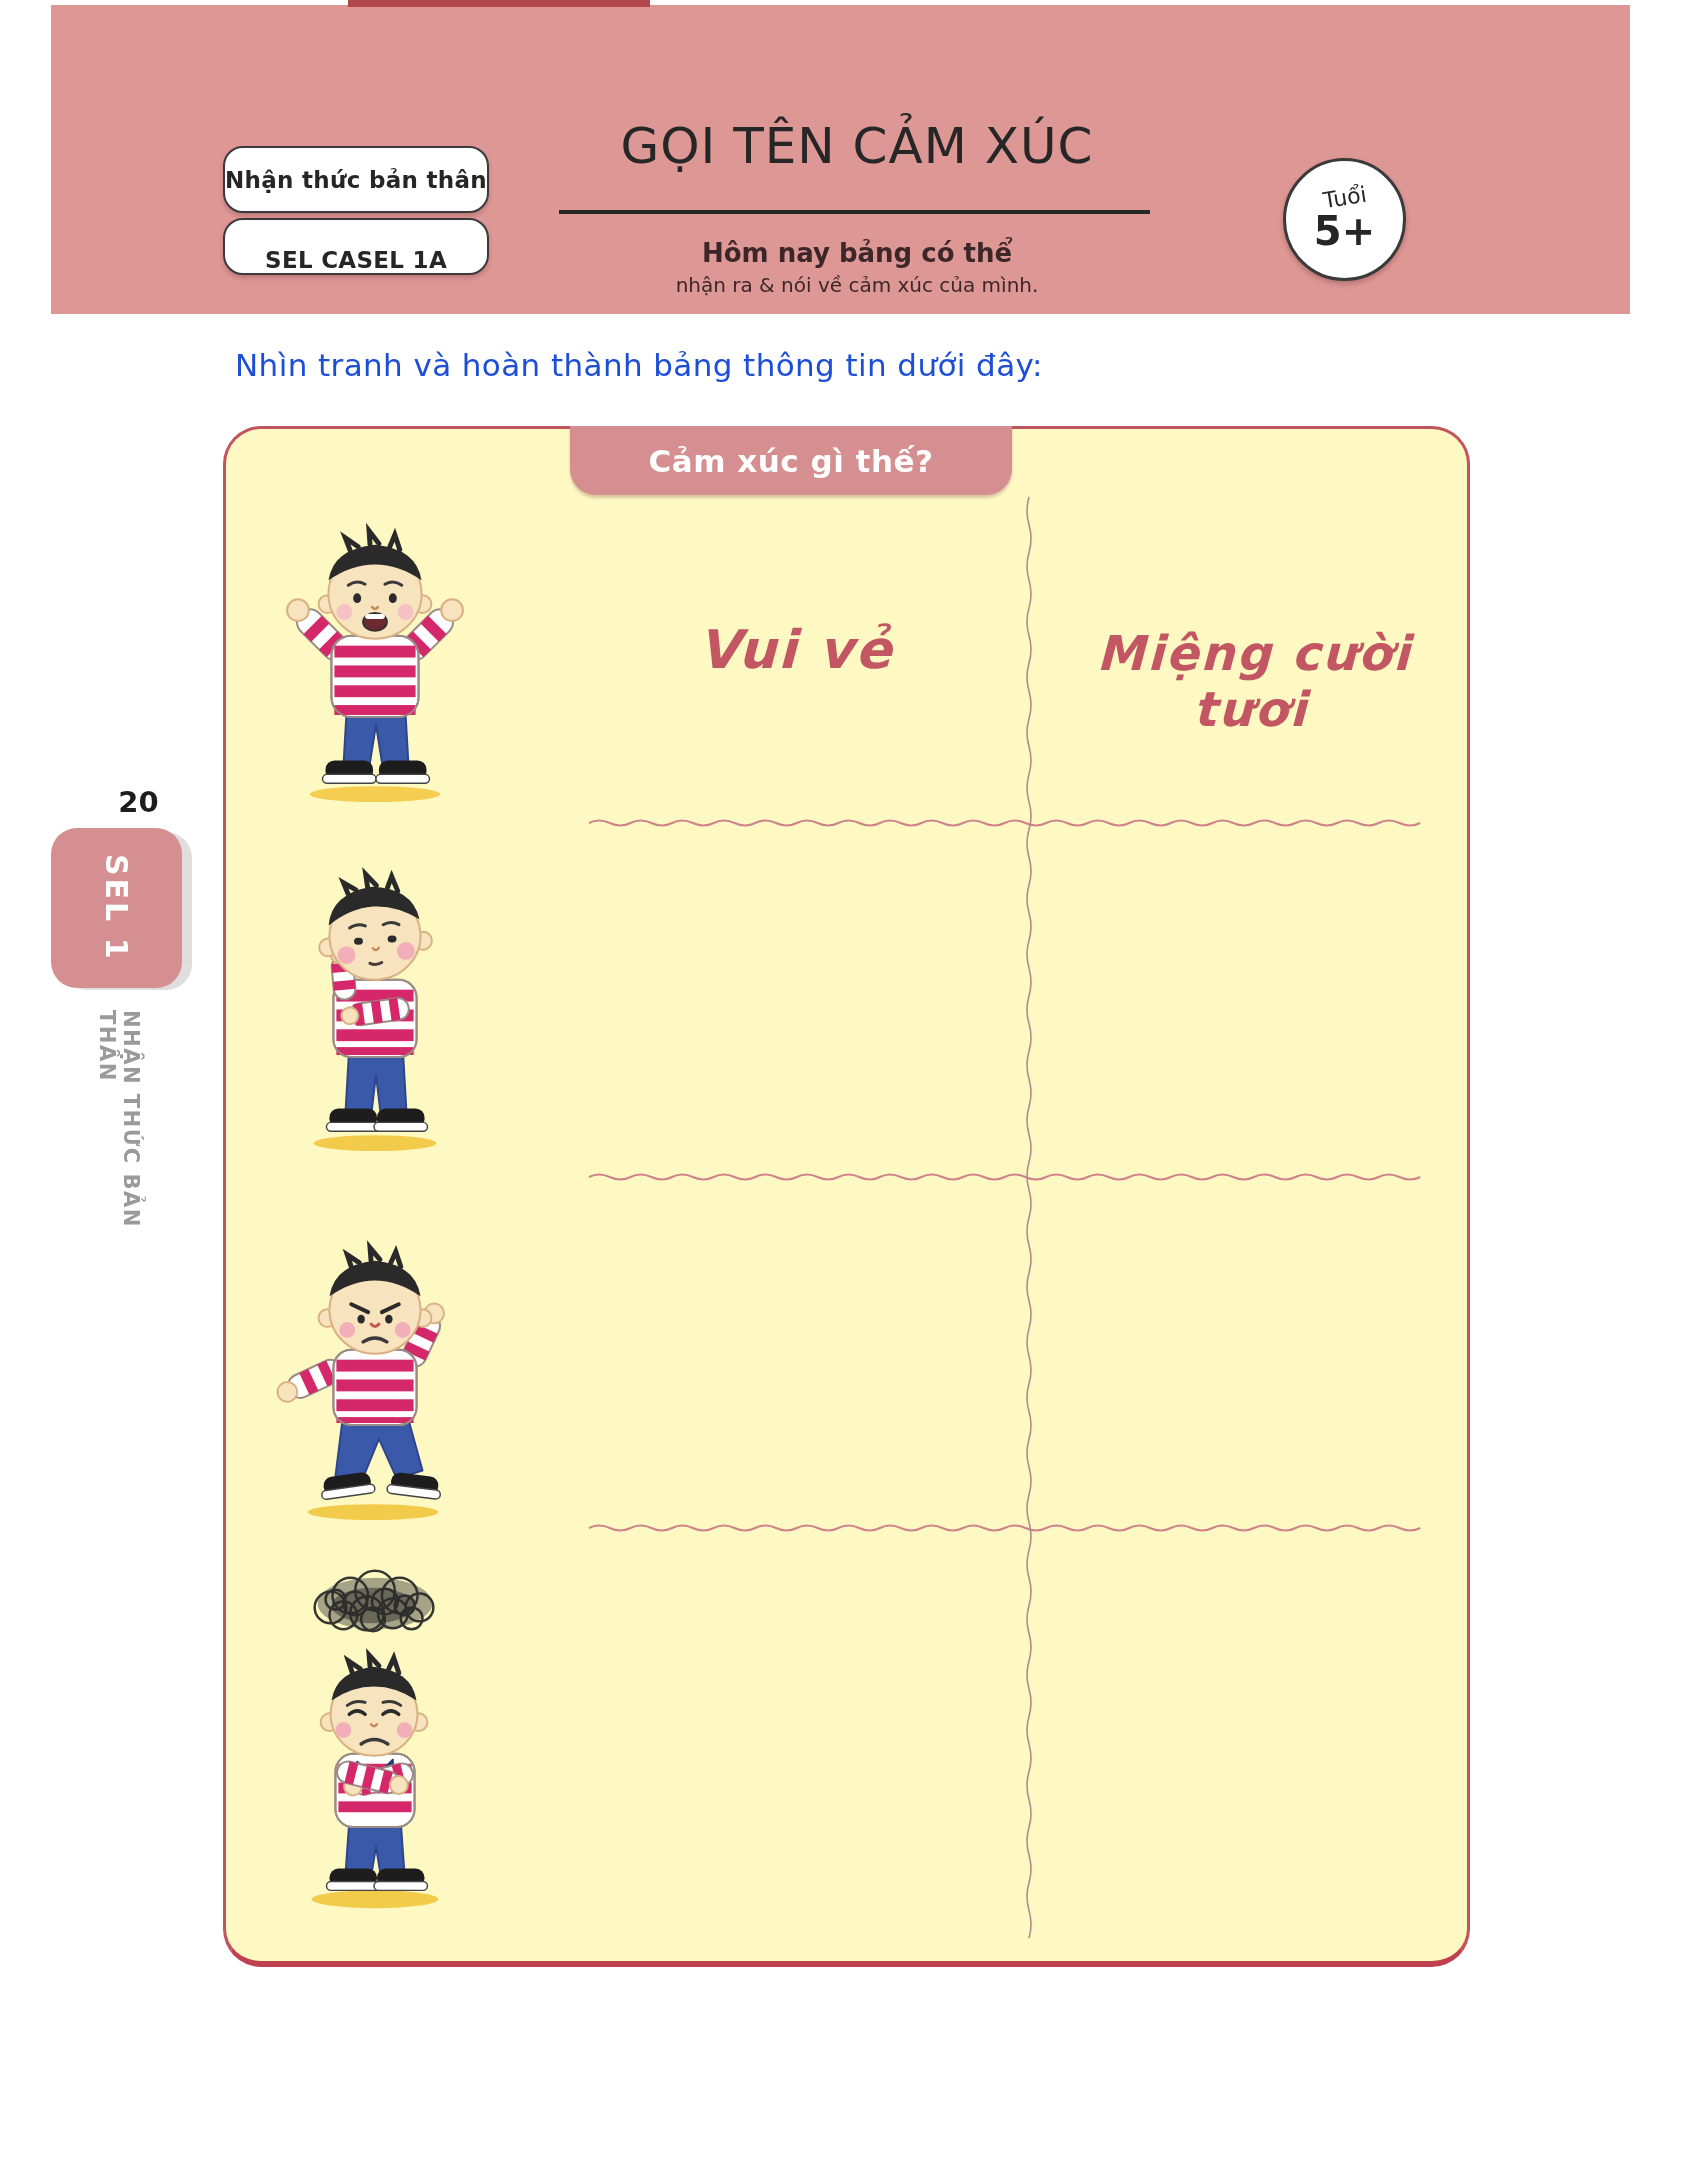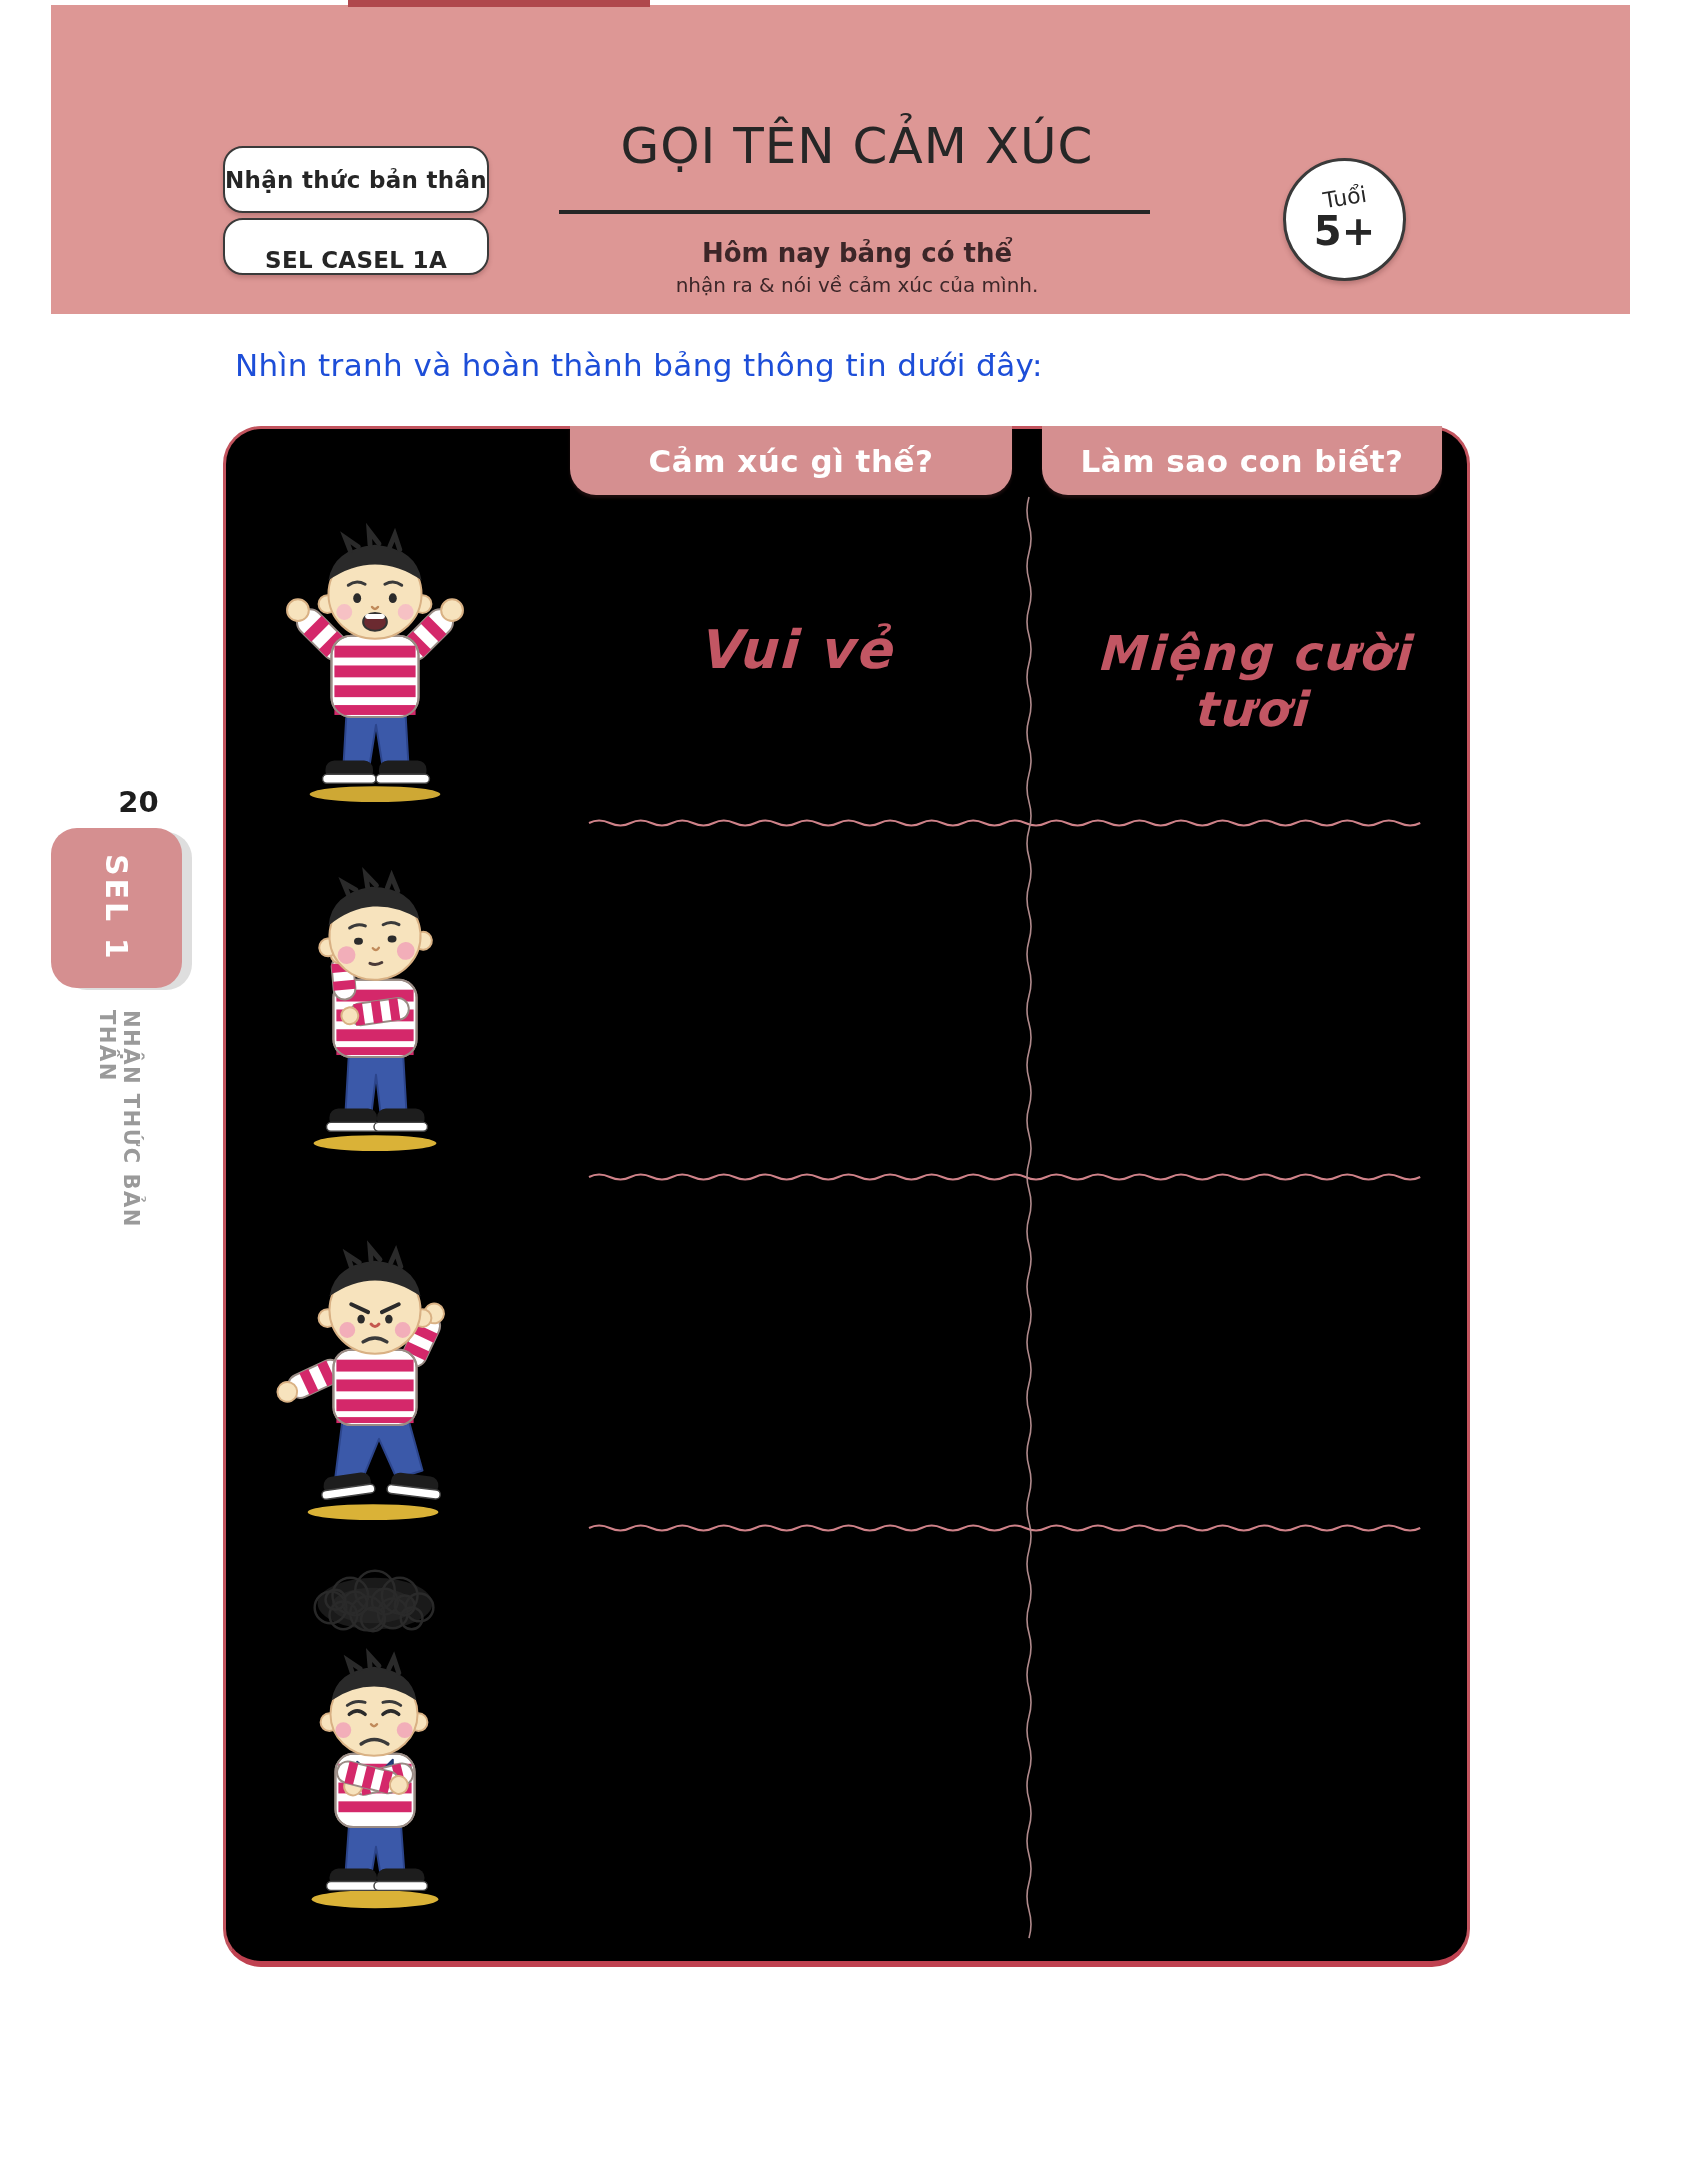--- a/index.html
+++ b/index.html
@@ -44,21 +44,21 @@
   .page-number{left:109px;top:785px;width:59px;text-align:center;
     font-size:29px;font-weight:bold;color:#1d1d1d;}
   .side-tab-shadow{left:61px;top:832px;width:131px;height:158px;background:#dedede;border-radius:26px;}
   .side-tab{left:51px;top:828px;width:131px;height:160px;background:#d58f90;border-radius:26px;
     display:flex;align-items:center;justify-content:center;}
   .side-tab .t{writing-mode:vertical-rl;font-size:30px;font-weight:bold;color:#ffffff;letter-spacing:3px;}
   .side-label{left:95px;top:1010px;height:248px;writing-mode:vertical-rl;
     font-size:21px;font-weight:bold;color:#9a9a9a;letter-spacing:1.5px;}
 
   
-  .sheet{left:223px;top:426px;width:1241px;height:1532px;background:#000000;
+  .sheet{left:223px;top:426px;width:1241px;height:1532px;background:#fef9c3;
     border:3px solid #c2545e;border-bottom:6px solid #bf4150;border-radius:38px;}
   .col-header{position:absolute;top:-3px;height:69px;background:#d58f90;
     border-radius:0 0 26px 26px;display:flex;align-items:center;justify-content:center;
     color:#ffffff;font-size:31px;font-weight:bold;letter-spacing:0.5px;
     box-shadow:0 3px 3px rgba(120,50,55,.25);}
   .col-header.h1{left:344px;width:442px;}
   .col-header.h2{left:816px;width:400px;}
 
   .hsep{position:absolute;left:362px;width:853px;height:10px;}
   .hsep.s1{top:389px;} .hsep.s2{top:743px;} .hsep.s3{top:1094px;}
@@ -105,23 +105,20 @@
 <div class="abs side-tab-shadow"></div>
 <div class="abs side-tab">
   <span class="t">SEL 1</span>
 </div>
 <div class="abs side-label">NHẬN THỨC BẢN THÂN</div>
 
 <div class="abs sheet">
 
   <div class="col-header h1">
     <span>Cảm xúc gì thế?</span>
-  </div>
-  <div class="col-header h2">
-    <span>Làm sao con biết?</span>
   </div>
 
   <svg class="hsep s1" viewBox="0 0 862 10" preserveAspectRatio="none">
       <path d="M1,5 q10,-5 21,0 t21,0 t21,0 t21,0 t21,0 t21,0 t21,0 t21,0 t21,0 t21,0 t21,0 t21,0 t21,0 t21,0 t21,0 t21,0 t21,0 t21,0 t21,0 t21,0 t21,0 t21,0 t21,0 t21,0 t21,0 t21,0 t21,0 t21,0 t21,0 t21,0 t21,0 t21,0 t21,0 t21,0 t21,0 t21,0 t21,0 t21,0 t21,0 t21,0" fill="none" stroke="#cf8289" stroke-width="2"></path>
     </svg>
   <svg class="hsep s2" viewBox="0 0 862 10" preserveAspectRatio="none">
       <path d="M1,5 q10,-5 21,0 t21,0 t21,0 t21,0 t21,0 t21,0 t21,0 t21,0 t21,0 t21,0 t21,0 t21,0 t21,0 t21,0 t21,0 t21,0 t21,0 t21,0 t21,0 t21,0 t21,0 t21,0 t21,0 t21,0 t21,0 t21,0 t21,0 t21,0 t21,0 t21,0 t21,0 t21,0 t21,0 t21,0 t21,0 t21,0 t21,0 t21,0 t21,0 t21,0" fill="none" stroke="#cf8289" stroke-width="2"></path>
     </svg>
   <svg class="hsep s3" viewBox="0 0 862 10" preserveAspectRatio="none">
       <path d="M1,5 q10,-5 21,0 t21,0 t21,0 t21,0 t21,0 t21,0 t21,0 t21,0 t21,0 t21,0 t21,0 t21,0 t21,0 t21,0 t21,0 t21,0 t21,0 t21,0 t21,0 t21,0 t21,0 t21,0 t21,0 t21,0 t21,0 t21,0 t21,0 t21,0 t21,0 t21,0 t21,0 t21,0 t21,0 t21,0 t21,0 t21,0 t21,0 t21,0 t21,0 t21,0" fill="none" stroke="#cf8289" stroke-width="2"></path>

